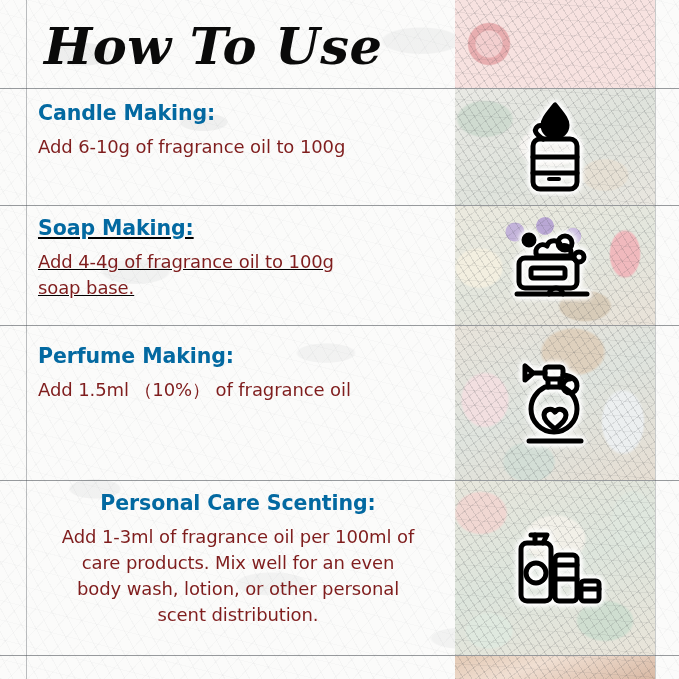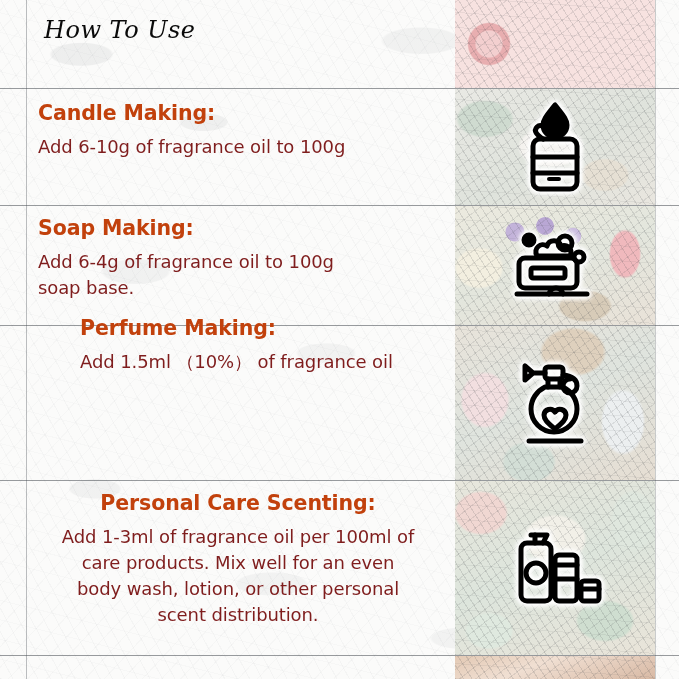--- a/index.html
+++ b/index.html
@@ -101,28 +101,28 @@
   }
 
   
   .icon-wrap{position:absolute;left:455px;width:200px;display:flex;align-items:center;justify-content:center;}
   .icon-wrap svg{display:block;filter:drop-shadow(0 0 2.5px #fff) drop-shadow(0 0 2.5px #fff) drop-shadow(0 0 1.5px #fff);}
 
   
   .title{
     position:absolute;left:44px;top:16px;
     font-family:"DejaVu Serif", serif;
-    font-style:italic;font-weight:400;
-    font-size:24px;letter-spacing:.5px;color:#0a0a0a;
+    font-style:italic;font-weight:700;
+    font-size:51px;letter-spacing:.5px;color:#0a0a0a;
     white-space:nowrap;
   }
   .section{position:absolute;left:38px;width:400px;}
   .sec-head{
     font-family:"DejaVu Sans", sans-serif;
-    font-weight:700;font-size:20.5px;color:#c2410c;
+    font-weight:700;font-size:20.5px;color:#0369a1;
     letter-spacing:-.1px;margin:0 0 9px 0;white-space:nowrap;
   }
   .sec-line{
     font-family:"DejaVu Sans", sans-serif;
     font-weight:400;font-size:18px;color:#7f1d1d;
     letter-spacing:-.1px;line-height:26px;white-space:nowrap;
   }
 </style>
 </head>
 <body>
@@ -158,27 +158,27 @@
   <div class="h-rule" style="top:480px;"></div>
   <div class="h-rule" style="top:655px;"></div>
 
   <div class="title">How To Use</div>
 
   <div class="section" style="top:101px;">
     <div class="sec-head">Candle Making:</div>
     <div class="sec-line">Add 6-10g of fragrance oil to 100g</div>
   </div>
 
-  <div class="section" style="top:216px;">
+  <div class="section" style="top:216px;text-decoration:underline;">
     <div class="sec-head">Soap Making:</div>
-    <div class="sec-line">Add 6-4g of fragrance oil to 100g</div>
+    <div class="sec-line">Add 4-4g of fragrance oil to 100g</div>
     <div class="sec-line">soap base.</div>
   </div>
 
-  <div class="section" style="top:316px;margin-left:42px;">
+  <div class="section" style="top:344px;">
     <div class="sec-head">Perfume Making:</div>
     <div class="sec-line">Add 1.5ml （10%） of fragrance oil</div>
   </div>
 
   <div class="section" style="top:491px;text-align:center;">
     <div class="sec-head">Personal Care Scenting:</div>
     <div class="sec-line">Add 1-3ml of fragrance oil per 100ml of</div>
     <div class="sec-line">care products. Mix well for an even</div>
     <div class="sec-line">body wash, lotion, or other personal</div>
     <div class="sec-line">scent distribution.</div>

